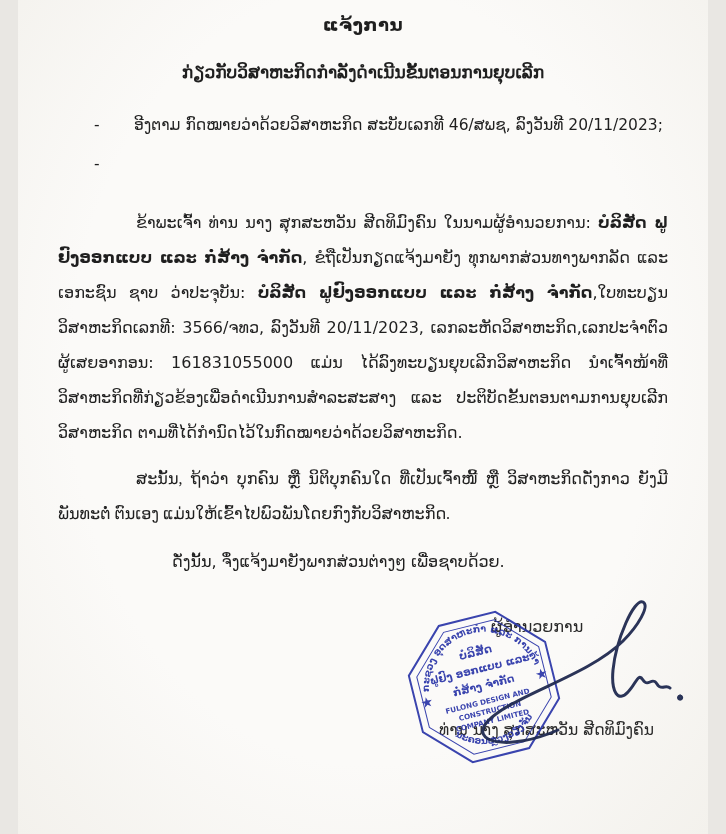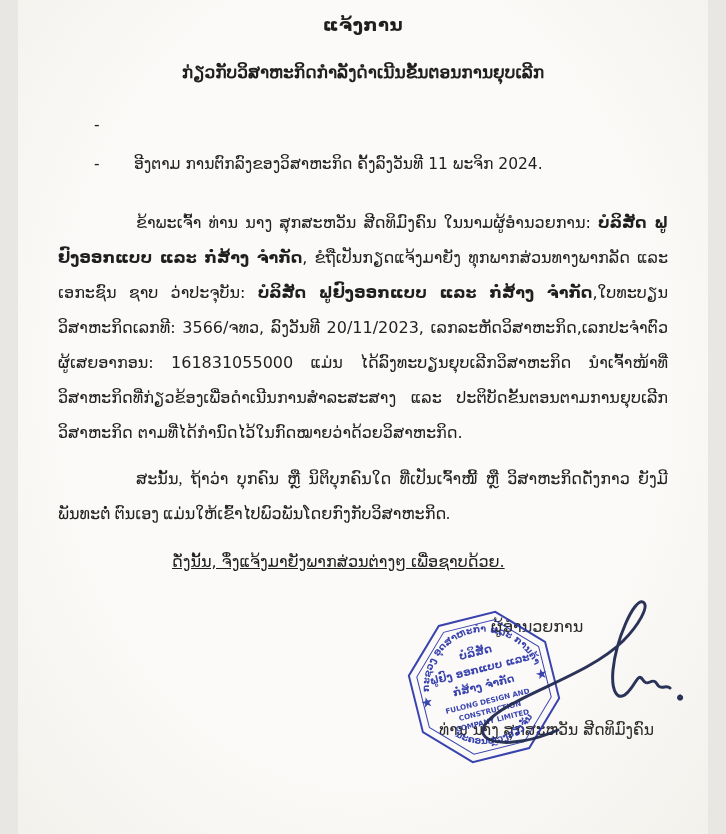--- a/index.html
+++ b/index.html
@@ -26,21 +26,21 @@
   }
   .refs{margin:30px 0 0 36px;font-size:15.5px;}
   .ref{display:flex;margin-bottom:14px;line-height:25px;}
   .ref .dash{width:40px;flex:0 0 40px;}
   .para{
     font-size:16px;line-height:35px;text-align:justify;
     margin:0;
   }
   .p1{margin-top:28px;text-indent:78px;}
   .p2{margin-top:11px;text-indent:78px;font-family:Liberation Serif, serif;}
-  .p3{margin-top:13px;text-indent:114px;text-align:left;text-decoration:underline;}
+  .p3{margin-top:13px;text-indent:114px;text-align:left;}
   .bold-co{font-weight:bold;}
   .sig-role{
     position:absolute;left:473px;top:617px;
     font-size:16px;color:#2a2a2a;
   }
   .signer-name{
     position:absolute;left:421px;top:721px;
     font-size:15.5px;color:#2b2b2b;white-space:nowrap;
   }
   .stamp-svg{position:absolute;left:380px;top:608px;opacity:.92;}
@@ -51,24 +51,24 @@
 <body>
 
 <div class="page">
 
   <h1 class="doc-title">ແຈ້ງການ</h1>
   <h2 class="doc-subtitle">ກ່ຽວກັບວິສາຫະກິດກຳລັງດຳເນີນຂັ້ນຕອນການຍຸບເລີກ</h2>
 
   <div class="refs">
     <div class="ref">
       <span class="dash">-</span>
+      <span>ອີງຕາມ ກົດໝາຍວ່າດ້ວຍວິສາຫະກິດ ສະບັບເລກທີ 46/ສພຊ, ລົງວັນທີ 20/11/2023;</span>
     </div>
     <div class="ref">
       <span class="dash">-</span>
-      <span>ອີງຕາມ ການຕົກລົງຂອງວິສາຫະກິດ ຄັ້ງລົງວັນທີ 11 ພະຈິກ 2024.</span>
     </div>
   </div>
 
   <p class="para p1"><span>ຂ້າພະເຈົ້າ ທ່ານ ນາງ ສຸກສະຫວັນ ສີດທິມົງຄົນ ໃນນາມຜູ້ອຳນວຍການ: </span><span class="bold-co">ບໍລິສັດ ຟູຢົງອອກແບບ ແລະ ກໍ່ສ້າງ ຈຳກັດ</span><span>, ຂໍຖືເປັນກຽດແຈ້ງມາຍັງ ທຸກພາກສ່ວນທາງພາກລັດ ແລະ ເອກະຊົນ ຊາບ ວ່າປະຈຸບັນ: </span><span class="bold-co">ບໍລິສັດ ຟູຢົງອອກແບບ ແລະ ກໍ່ສ້າງ ຈຳກັດ</span><span>,ໃບທະບຽນວິສາຫະກິດເລກທີ: 3566/ຈທວ, ລົງວັນທີ 20/11/2023, ເລກລະຫັດວິສາຫະກິດ,ເລກປະຈຳຕົວຜູ້ເສຍອາກອນ: 161831055000 ແມ່ນ ໄດ້ລົງທະບຽນຍຸບເລີກວິສາຫະກິດ ນຳເຈົ້າໜ້າທີ່ວິສາຫະກິດທີ່ກ່ຽວຂ້ອງເພື່ອດຳເນີນການສຳລະສະສາງ ແລະ ປະຕິບັດຂັ້ນຕອນຕາມການຍຸບເລີກວິສາຫະກິດ ຕາມທີ່ໄດ້ກຳນົດໄວ້ໃນກົດໝາຍວ່າດ້ວຍວິສາຫະກິດ.</span></p>
 
   <p class="para p2">ສະນັ້ນ, ຖ້າວ່າ ບຸກຄົນ ຫຼື ນິຕິບຸກຄົນໃດ ທີ່ເປັນເຈົ້າໜີ້ ຫຼື ວິສາຫະກິດດັ່ງກາວ ຍັງມີພັນທະຕໍ່ ຕົນເອງ ແມ່ນໃຫ້ເຂົ້າໄປພົວພັນໂດຍກົງກັບວິສາຫະກິດ.</p>
 
   <p class="para p3">ດັ່ງນັ້ນ, ຈຶ່ງແຈ້ງມາຍັງພາກສ່ວນຕ່າງໆ ເພື່ອຊາບດ້ວຍ.</p>
 
   <div class="sig-role">ຜູ້ອຳນວຍການ</div>

